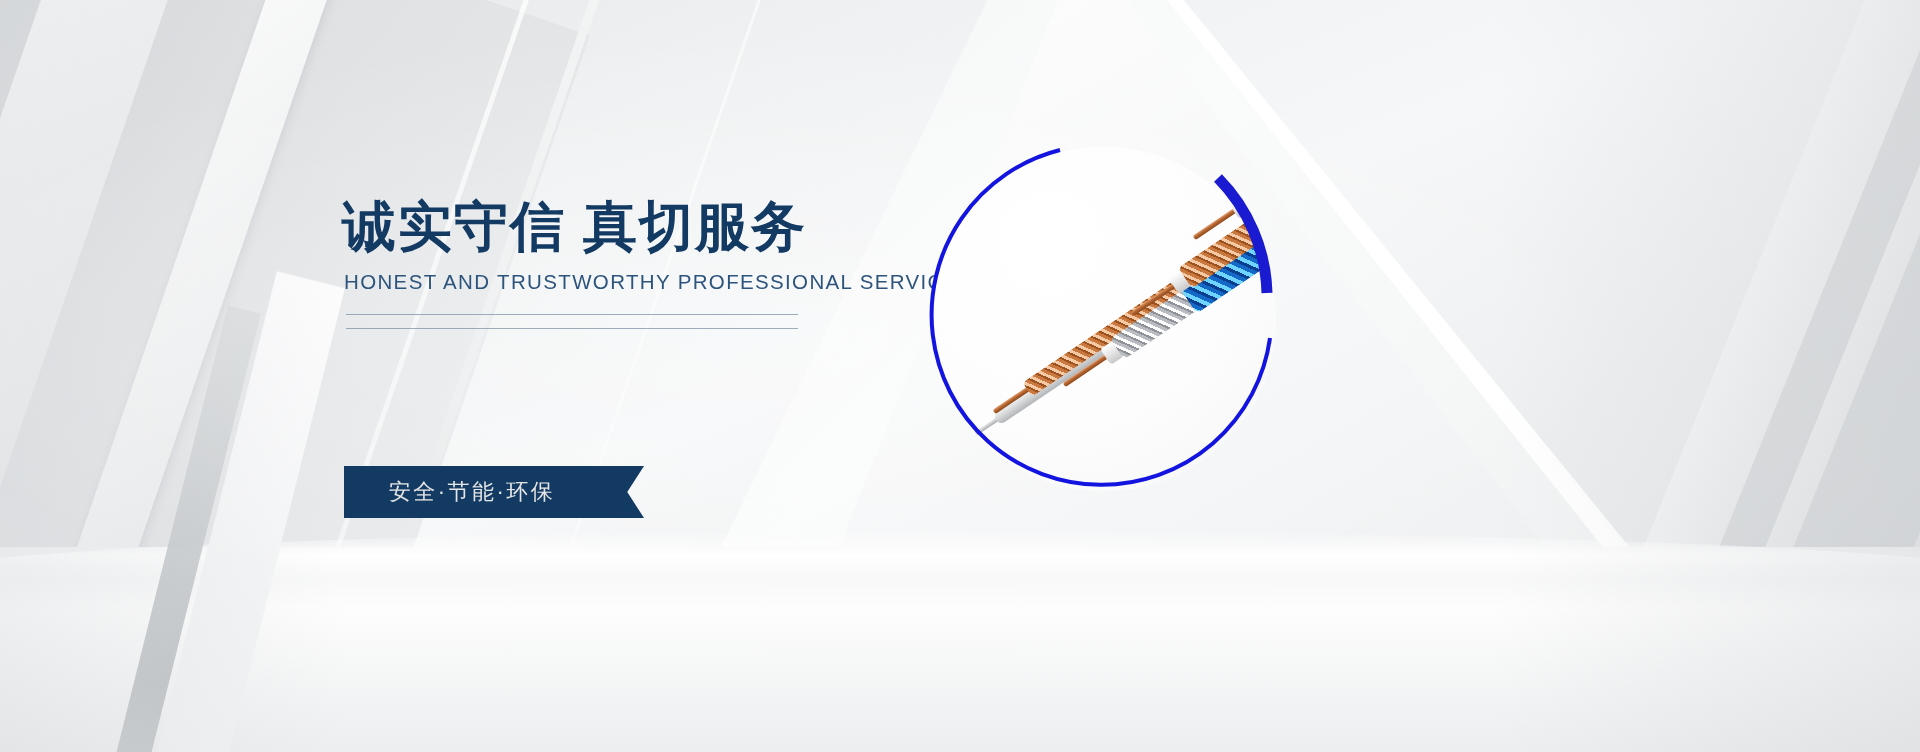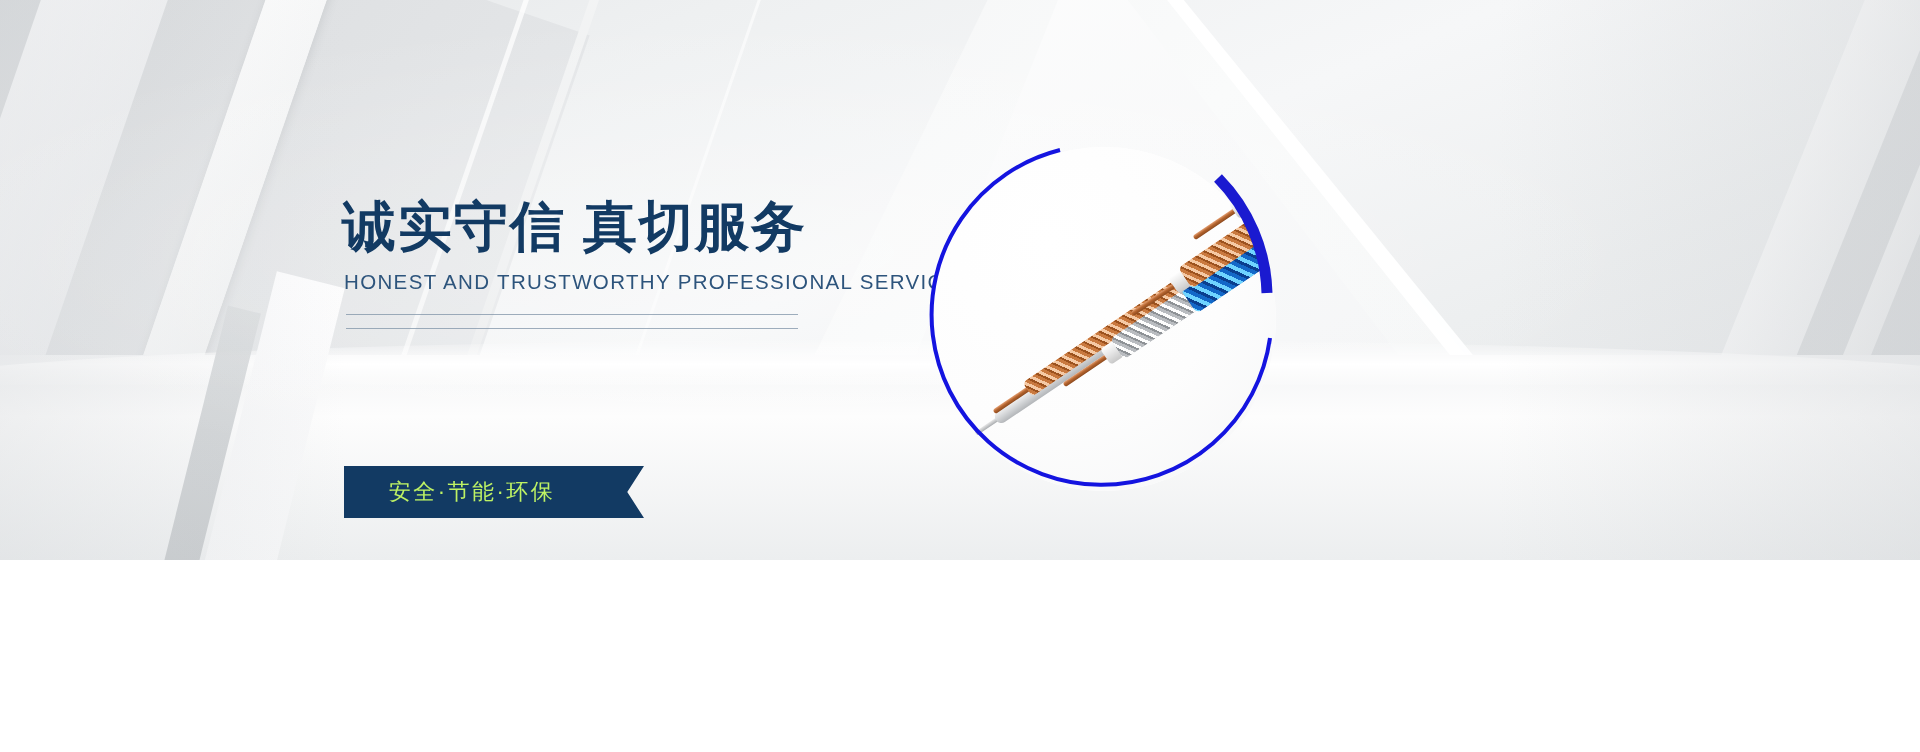--- a/index.html
+++ b/index.html
@@ -1,20 +1,20 @@
 <!DOCTYPE html>
 <html><head>
 <meta charset="utf-8">
 <style>
   html,body{margin:0;padding:0;background:#fff;}
   body{font-family:"Liberation Sans","DejaVu Sans",sans-serif;}
 
   .banner{
     position:relative;
-    width:1920px;height:560px;
+    width:1920px;height:752px;
     overflow:hidden;
     background:#e9ebec;
   }
 
   
   .bg{position:absolute;inset:0;overflow:hidden;}
   .bg-base{
     position:absolute;inset:0;
     background:
       linear-gradient(158deg,#e4e6e8 0%,#eef0f1 22%,#f6f7f8 46%,#eceeef 68%,#e2e4e6 100%);
@@ -137,21 +137,21 @@
 
   
   .tag{
     position:absolute;left:344px;top:466px;
     width:256px;height:52px;
     background:#123a63;
     display:flex;align-items:center;justify-content:center;
     clip-path:polygon(0 0, 100% 0, 100% 100%, 0 100%);
   }
   .tag-label{
-    color:#bef264;font-size:22px;letter-spacing:2.5px;
+    color:#e5e5e5;font-size:22px;letter-spacing:2.5px;
     white-space:nowrap;
   }
   .tag-flag{
     position:absolute;left:600px;top:466px;width:44px;height:52px;
     background:#123a63;
     clip-path:polygon(0 0, 100% 0, 62% 50%, 100% 100%, 0 100%);
   }
 
   
   .medallion{

